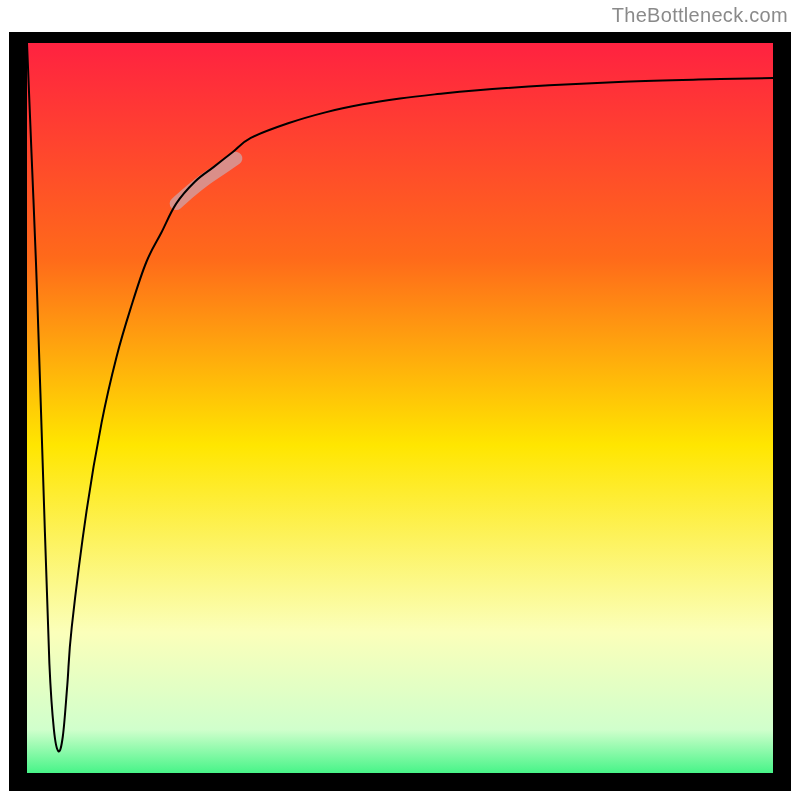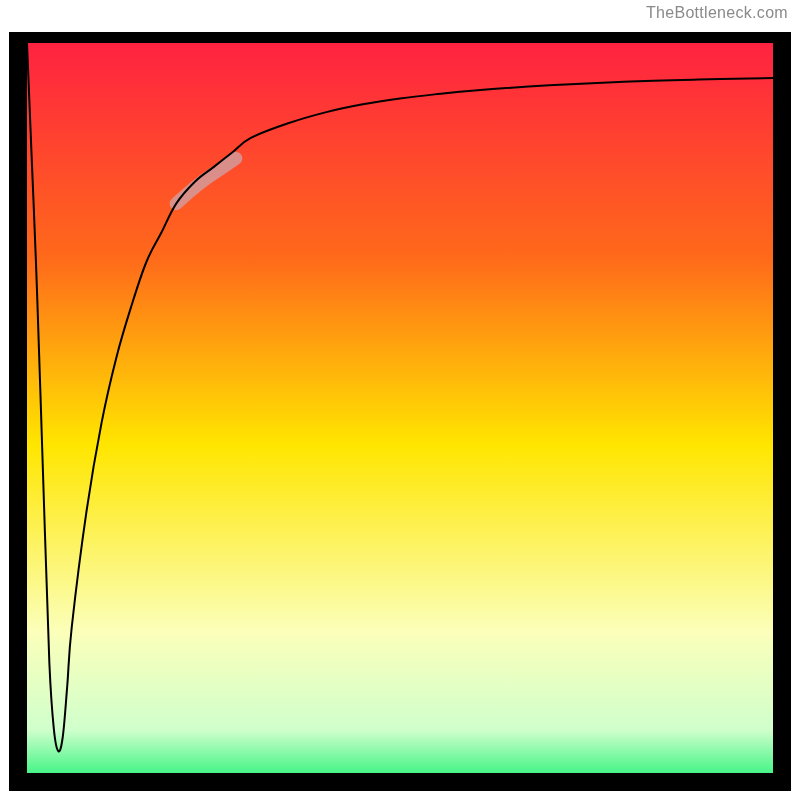--- a/index.html
+++ b/index.html
@@ -14,21 +14,21 @@
   .wrap {
     position: relative;
     width: 800px;
     height: 800px;
   }
   .watermark {
     position: absolute;
     top: 4px;
     right: 12px;
     color: #8a8a8a;
-    font-size: 16px;
+    font-size: 20px;
     font-weight: 400;
     letter-spacing: 0.3px;
     user-select: none;
     text-align: center;
   }
   svg.chart {
     position: absolute;
     top: 32px;
     left: 0;
     width: 800px;

